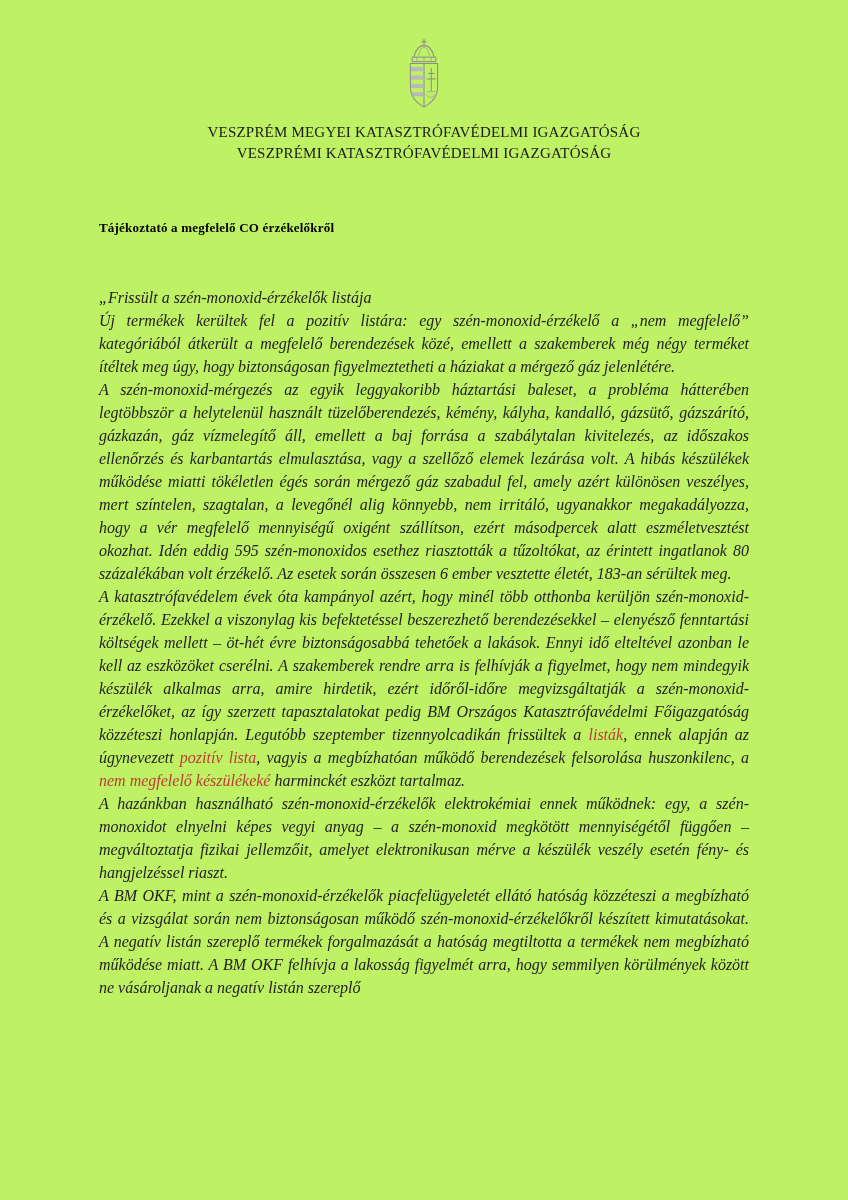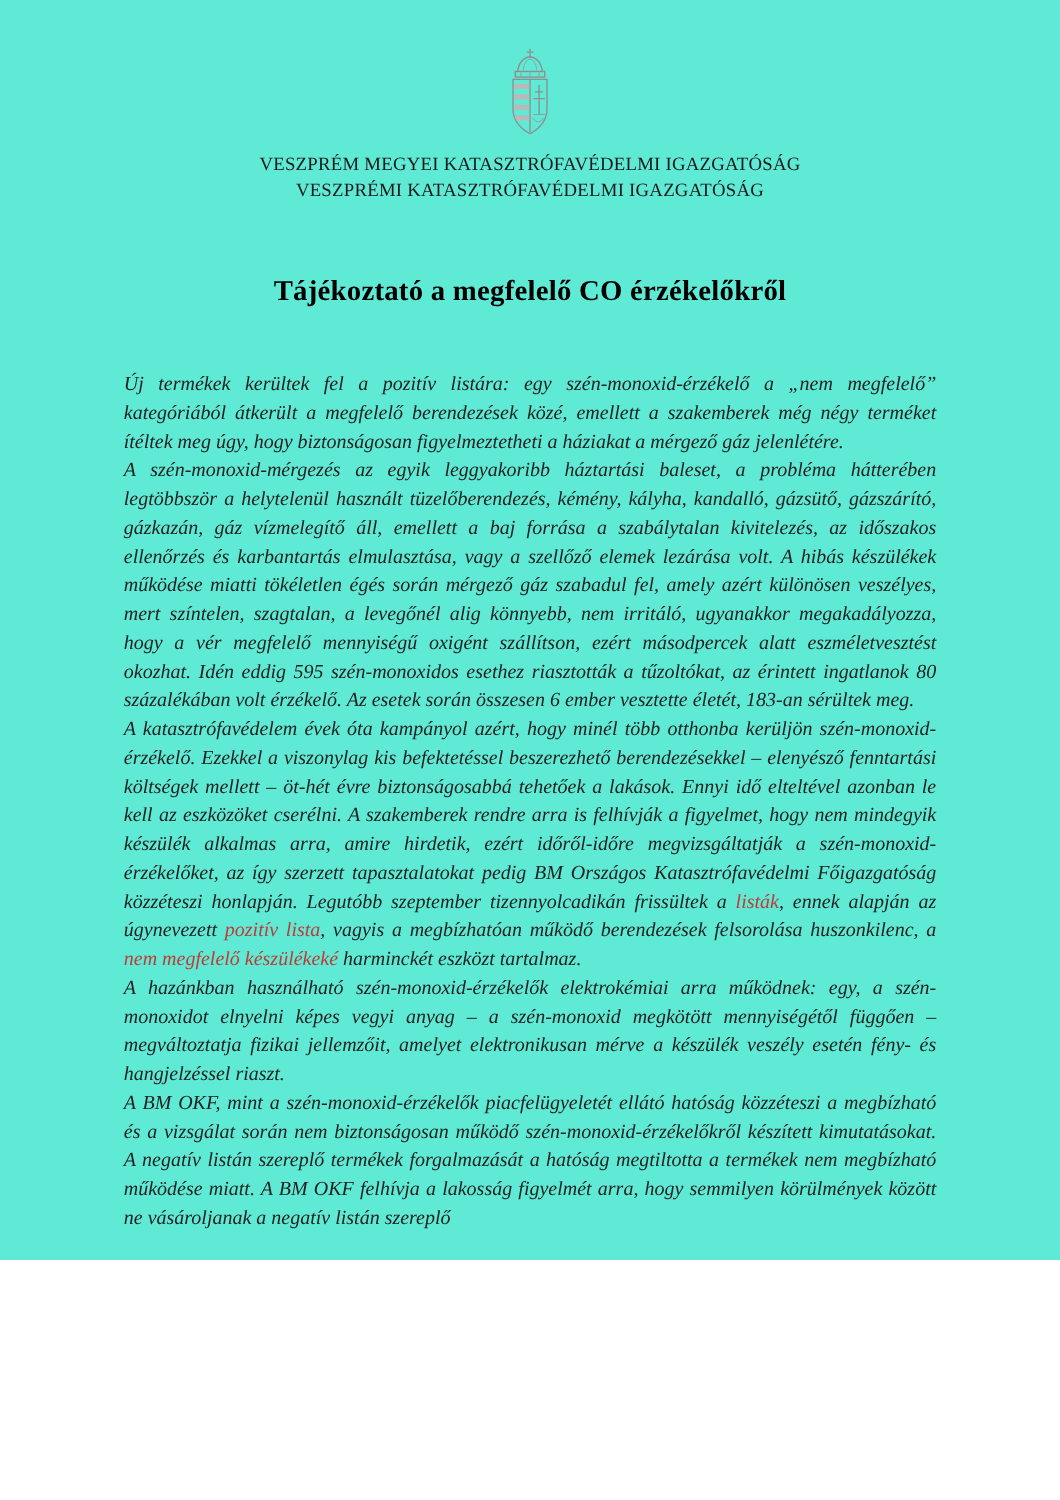--- a/index.html
+++ b/index.html
@@ -1,21 +1,21 @@
 <!DOCTYPE html>
 <html lang="hu"><head>
 <meta charset="utf-8">
 <style>
   html, body { margin: 0; padding: 0; background: #ffffff; }
   .page {
     position: relative;
     width: 848px;
-    height: 1008px;
+    height: 1200px;
     margin: 0 auto;
-    background: #5eead4;
+    background: #bef264;
     overflow: hidden;
     font-family: "Liberation Serif", serif;
     color: #1f1f1f;
   }
   .content {
     position: absolute;
     top: 0;
     left: 99px;
     width: 650px;
   }
@@ -29,22 +29,21 @@
   .org-block {
     margin-top: 4px;
     text-align: center;
     font-size: 15px;
     line-height: 20.5px;
     color: #1a1a1a;
     letter-spacing: 0.2px;
   }
   .doc-title {
     margin-top: 57px;
-    text-align: center;
-    font-size: 23px;
+    font-size: 13px;
     font-weight: bold;
     color: #000000;
     letter-spacing: 0.2px;
   }
   .body-text {
     margin-top: 50px;
     font-style: italic;
     font-size: 16px;
     line-height: 23px;
     text-align: justify;
@@ -99,26 +98,27 @@
     </div>
 
     <div class="org-block">
       <div>VESZPRÉM MEGYEI KATASZTRÓFAVÉDELMI IGAZGATÓSÁG</div>
       <div>VESZPRÉMI KATASZTRÓFAVÉDELMI IGAZGATÓSÁG</div>
     </div>
 
     <div class="doc-title">Tájékoztató a megfelelő CO érzékelőkről</div>
 
     <div class="body-text">
+      <p class="lead">„Frissült a szén-monoxid-érzékelők listája</p>
 
       <p>Új termékek kerültek fel a pozitív listára: egy szén-monoxid-érzékelő a „nem megfelelő” kategóriából átkerült a megfelelő berendezések közé, emellett a szakemberek még négy terméket ítéltek meg úgy, hogy biztonságosan figyelmeztetheti a háziakat a mérgező gáz jelenlétére.</p>
 
       <p class="para-accidents">A szén-monoxid-mérgezés az egyik leggyakoribb háztartási baleset, a probléma hátterében legtöbbször a helytelenül használt tüzelőberendezés, kémény, kályha, kandalló, gázsütő, gázszárító, gázkazán, gáz vízmelegítő áll, emellett a baj forrása a szabálytalan kivitelezés, az időszakos ellenőrzés és karbantartás elmulasztása, vagy a szellőző elemek lezárása volt. A hibás készülékek működése miatti tökéletlen égés során mérgező gáz szabadul fel, amely azért különösen veszélyes, mert színtelen, szagtalan, a levegőnél alig könnyebb, nem irritáló, ugyanakkor megakadályozza, hogy a vér megfelelő mennyiségű oxigént szállítson, ezért másodpercek alatt eszméletvesztést okozhat. Idén eddig 595 szén-monoxidos esethez riasztották a tűzoltókat, az érintett ingatlanok 80 százalékában volt érzékelő. Az esetek során összesen 6 ember vesztette életét, 183-an sérültek meg.</p>
 
       <p><span>A katasztrófavédelem évek óta kampányol azért, hogy minél több otthonba kerüljön szén-monoxid-érzékelő. Ezekkel a viszonylag kis befektetéssel beszerezhető berendezésekkel – elenyésző fenntartási költségek mellett – öt-hét évre biztonságosabbá tehetőek a lakások. Ennyi idő elteltével azonban le kell az eszközöket cserélni. A szakemberek rendre arra is felhívják a figyelmet, hogy nem mindegyik készülék alkalmas arra, amire hirdetik, ezért időről-időre megvizsgáltatják a szén-monoxid-érzékelőket, az így szerzett tapasztalatokat pedig BM Országos Katasztrófavédelmi Főigazgatóság közzéteszi honlapján. Legutóbb szeptember tizennyolcadikán frissültek a </span><a class="red-link">listák</a><span>, ennek alapján az úgynevezett </span><a class="red-link">pozitív lista</a><span>, vagyis a megbízhatóan működő berendezések felsorolása huszonkilenc, a </span><a class="red-link">nem megfelelő készülékeké</a><span> harminckét eszközt tartalmaz.</span></p>
 
-      <p class="para-chem">A hazánkban használható szén-monoxid-érzékelők elektrokémiai arra működnek: egy, a szén-monoxidot elnyelni képes vegyi anyag – a szén-monoxid megkötött mennyiségétől függően – megváltoztatja fizikai jellemzőit, amelyet elektronikusan mérve a készülék veszély esetén fény- és hangjelzéssel riaszt.</p>
+      <p class="para-chem">A hazánkban használható szén-monoxid-érzékelők elektrokémiai ennek működnek: egy, a szén-monoxidot elnyelni képes vegyi anyag – a szén-monoxid megkötött mennyiségétől függően – megváltoztatja fizikai jellemzőit, amelyet elektronikusan mérve a készülék veszély esetén fény- és hangjelzéssel riaszt.</p>
 
       <p>A BM OKF, mint a szén-monoxid-érzékelők piacfelügyeletét ellátó hatóság közzéteszi a megbízható és a vizsgálat során nem biztonságosan működő szén-monoxid-érzékelőkről készített kimutatásokat. A negatív listán szereplő termékek forgalmazását a hatóság megtiltotta a termékek nem megbízható működése miatt. A BM OKF felhívja a lakosság figyelmét arra, hogy semmilyen körülmények között ne vásároljanak a negatív listán szereplő</p>
     </div>
 
   </div>
 </div>
 
 </body></html>

